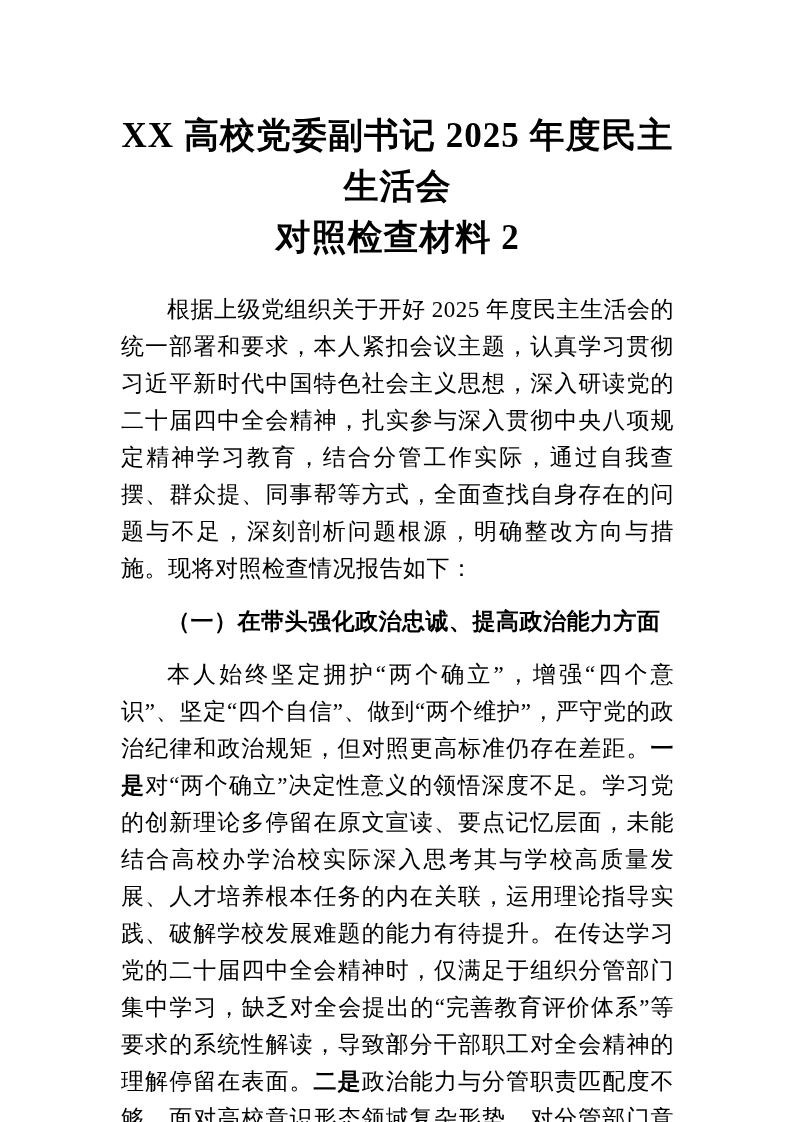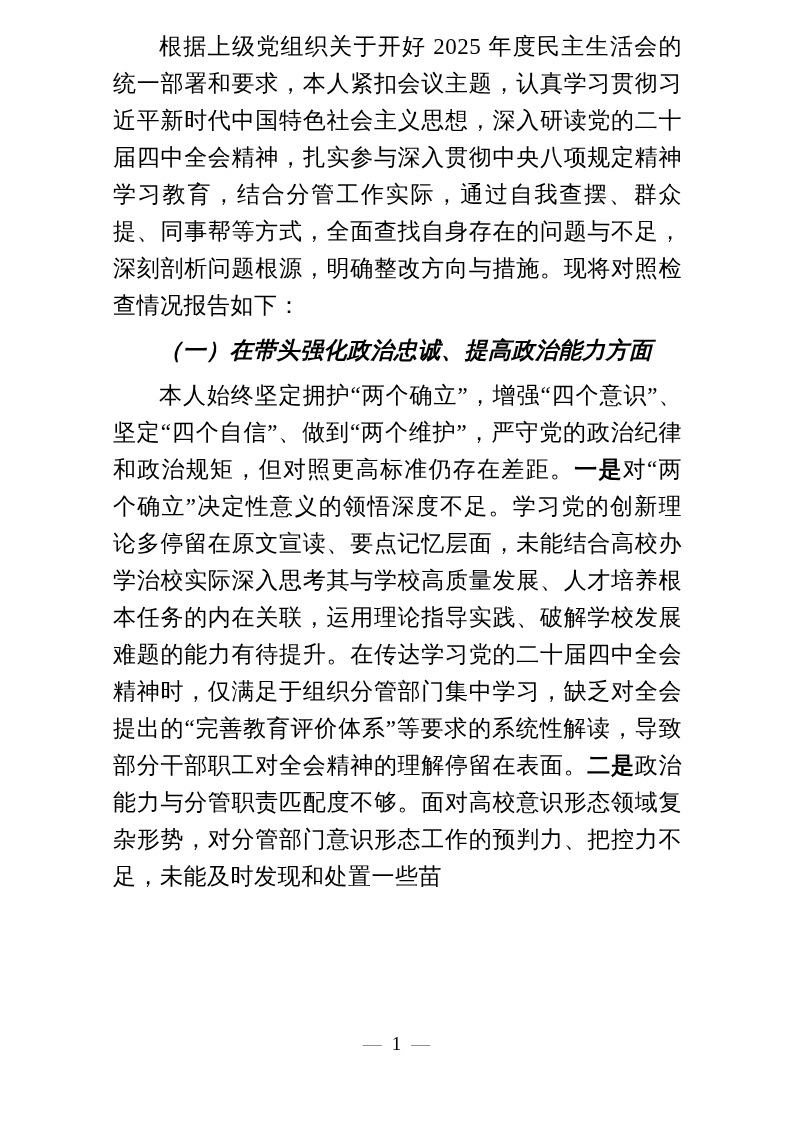--- a/index.html
+++ b/index.html
@@ -23,39 +23,38 @@
   .doc-title {
     margin: 110px 0 0 0;
     text-align: center;
     font-size: 35px;
     line-height: 51px;
     font-weight: bold;
     letter-spacing: 1px;
     font-family: "Liberation Serif", "DejaVu Serif", serif;
   }
   .para {
-    margin: 8px;
+    margin: 16px;
     font-size: 23px;
     line-height: 37px;
     text-align: justify;
     text-indent: 2em;
     letter-spacing: 0.5px;
     word-break: break-all;
   }
   .para.first-body {
     margin-top: 28px;
   }
   .heading-1 {
     font-family: "Liberation Sans", "DejaVu Sans", sans-serif;
     font-weight: bold;
     letter-spacing: 1px;
   }
   .heading-2 {
     font-weight: bold;
-    font-style: italic;
   }
   .run-bold {
     font-weight: bold;
   }
   .page-footer {
     position: absolute;
     top: 1032px;
     left: 0;
     right: 0;
     text-align: center;
@@ -70,20 +69,24 @@
     color: #000000;
     margin: 0 10px;
   }
 </style>
 </head>
 <body>
 
 <div class="page">
   <div class="content">
 
+    <h1 class="doc-title">
+      <div>XX 高校党委副书记 2025 年度民主生活会</div>
+      <div>对照检查材料 2</div>
+    </h1>
 
     <p class="para first-body"><span>根据上级党组织关于开好 2025 年度民主生活会的统一部署和要求，本人紧扣会议主题，认真学习贯彻习近平新时代中国特色社会主义思想，深入研读党的二十届四中全会精神，扎实参与深入贯彻中央八项规定精神学习教育，结合分管工作实际，通过自我查摆、群众提、同事帮等方式，全面查找自身存在的问题与不足，深刻剖析问题根源，明确整改方向与措施。现将对照检查情况报告如下：</span></p>
 
 
     <p class="para heading-2"><span class="run-bold">（一）在带头强化政治忠诚、提高政治能力方面</span></p>
 
     <p class="para"><span>本人始终坚定拥护“两个确立”，增强“四个意识”、坚定“四个自信”、做到“两个维护”，严守党的政治纪律和政治规矩，但对照更高标准仍存在差距。</span><span class="run-bold">一是</span><span>对“两个确立”决定性意义的领悟深度不足。学习党的创新理论多停留在原文宣读、要点记忆层面，未能结合高校办学治校实际深入思考其与学校高质量发展、人才培养根本任务的内在关联，运用理论指导实践、破解学校发展难题的能力有待提升。在传达学习党的二十届四中全会精神时，仅满足于组织分管部门集中学习，缺乏对全会提出的“完善教育评价体系”等要求的系统性解读，导致部分干部职工对全会精神的理解停留在表面。</span><span class="run-bold">二是</span><span>政治能力与分管职责匹配度不够。面对高校意识形态领域复杂形势，对分管部门意识形态工作的预判力、把控力不足，未能及时发现和处置一些苗</span></p>
 
   </div>
 

